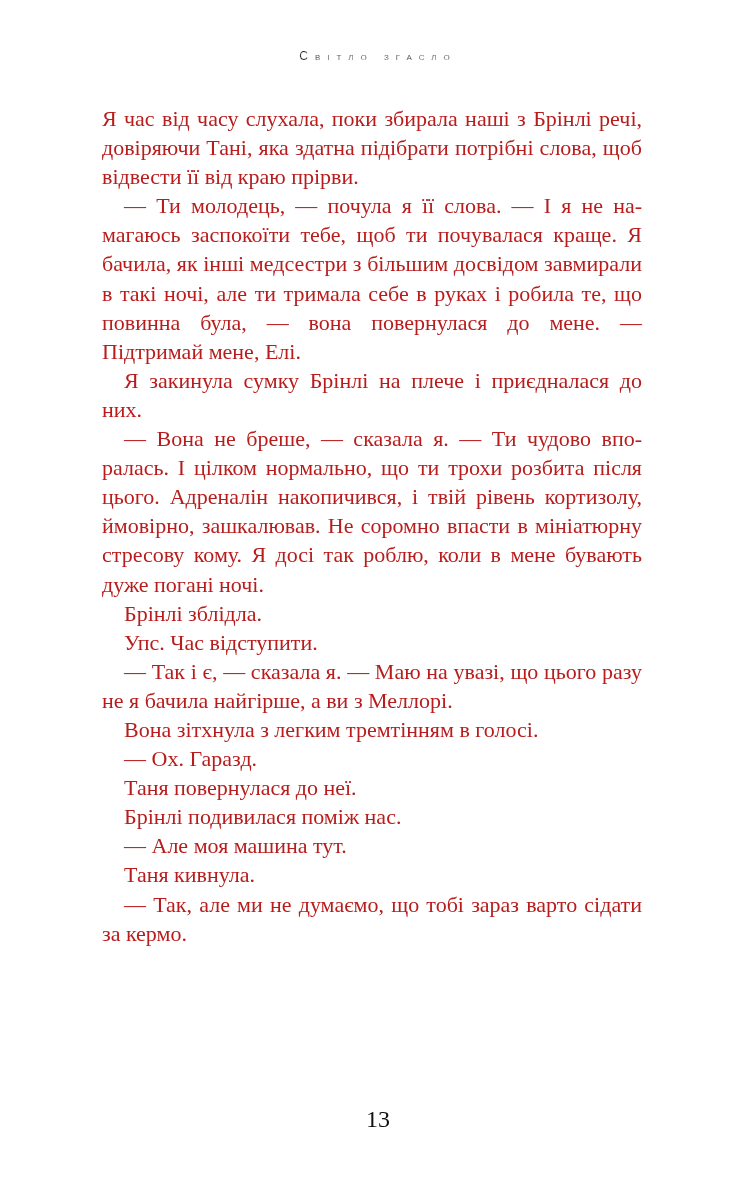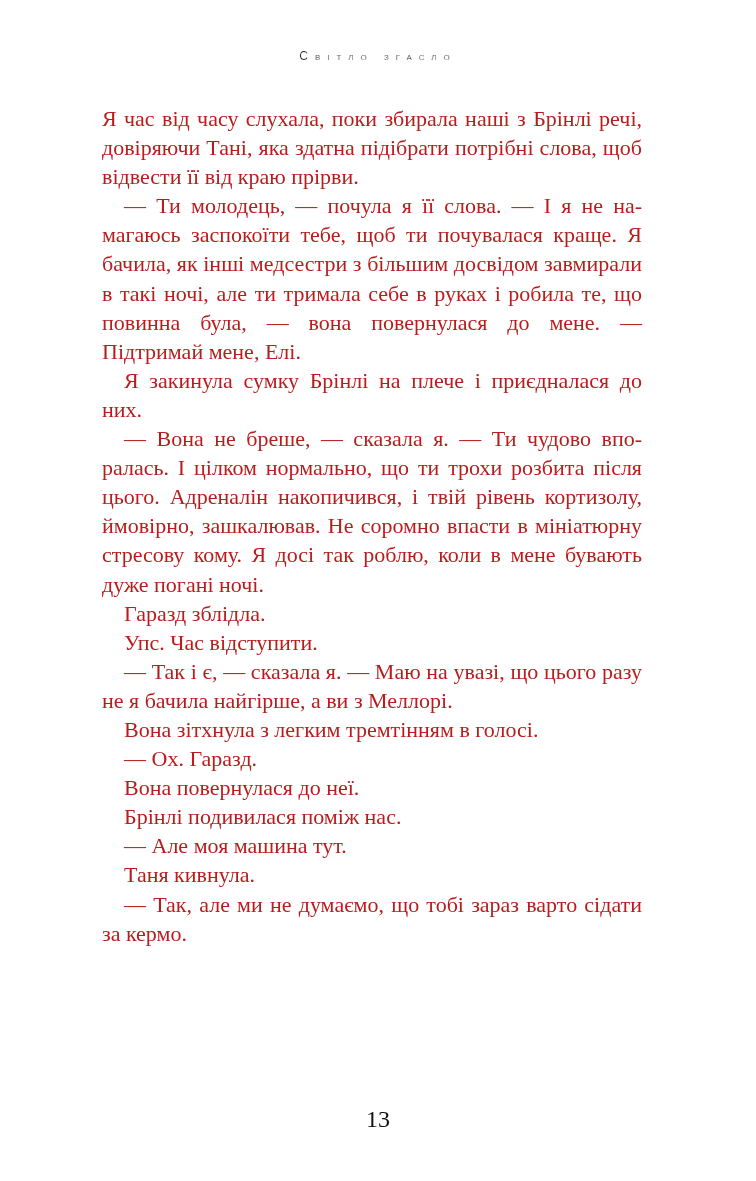--- a/index.html
+++ b/index.html
@@ -64,26 +64,26 @@
 <body>
 
 <div class="page">
   <div class="running-header">Світло згасло</div>
 
   <div class="page-body">
       <p>Я час від часу слухала, поки збирала наші з Брінлі речі, довіряючи Тані, яка здатна підібрати потрібні слова, щоб відвести її від краю прірви.</p>
       <p class="indent">— Ти молодець, — почула я її слова. — І я не на­магаюсь заспокоїти тебе, щоб ти почувалася краще. Я бачила, як інші медсестри з більшим досвідом завмирали в такі ночі, але ти тримала себе в руках і робила те, що повинна була, — вона повернулася до мене. — Підтримай мене, Елі.</p>
       <p class="indent">Я закинула сумку Брінлі на плече і приєдналася до них.</p>
       <p class="indent">— Вона не бреше, — сказала я. — Ти чудово впо­ралась. І цілком нормально, що ти трохи розбита після цього. Адреналін накопичився, і твій рівень кортизолу, ймовірно, зашкалював. Не соромно впасти в мініатюрну стресову кому. Я досі так роб­лю, коли в мене бувають дуже погані ночі.</p>
-      <p class="indent">Гаразд зблідла.</p>
+      <p class="indent">Брінлі зблідла.</p>
       <p class="indent">Упс. Час відступити.</p>
       <p class="indent">— Так і є, — сказала я. — Маю на увазі, що цього разу не я бачила найгірше, а ви з Меллорі.</p>
       <p class="indent">Вона зітхнула з легким тремтінням в голосі.</p>
       <p class="indent">— Ох. Гаразд.</p>
-      <p class="indent">Вона повернулася до неї.</p>
+      <p class="indent">Таня повернулася до неї.</p>
       <p class="indent">Брінлі подивилася поміж нас.</p>
       <p class="indent">— Але моя машина тут.</p>
       <p class="indent">Таня кивнула.</p>
       <p class="indent">— Так, але ми не думаємо, що тобі зараз варто сідати за кермо.</p>
     </div>
 
   <div class="page-number">13</div>
 </div>
 
 </body></html>

